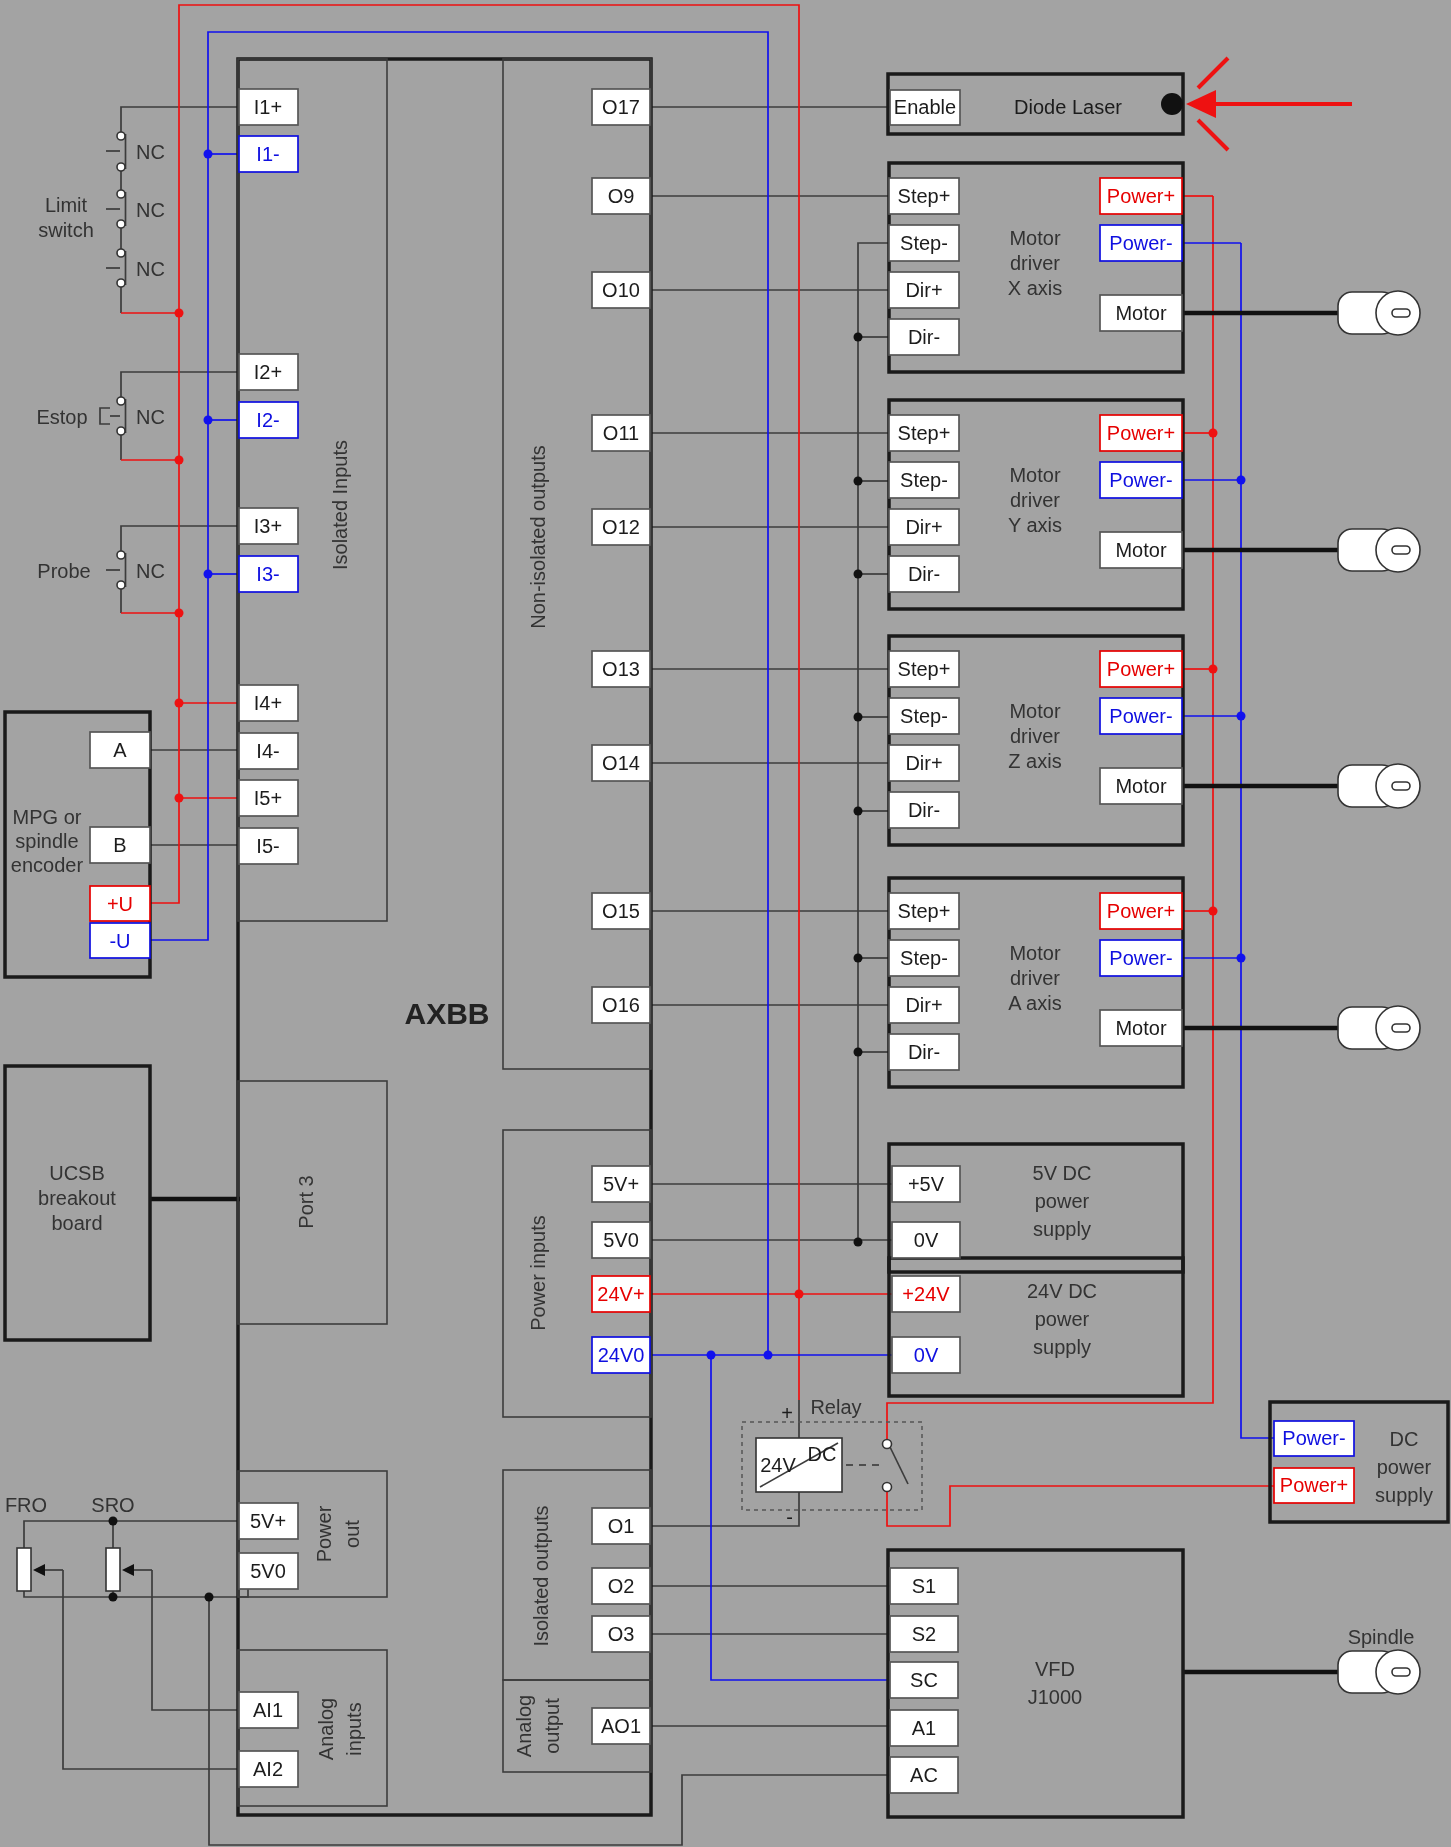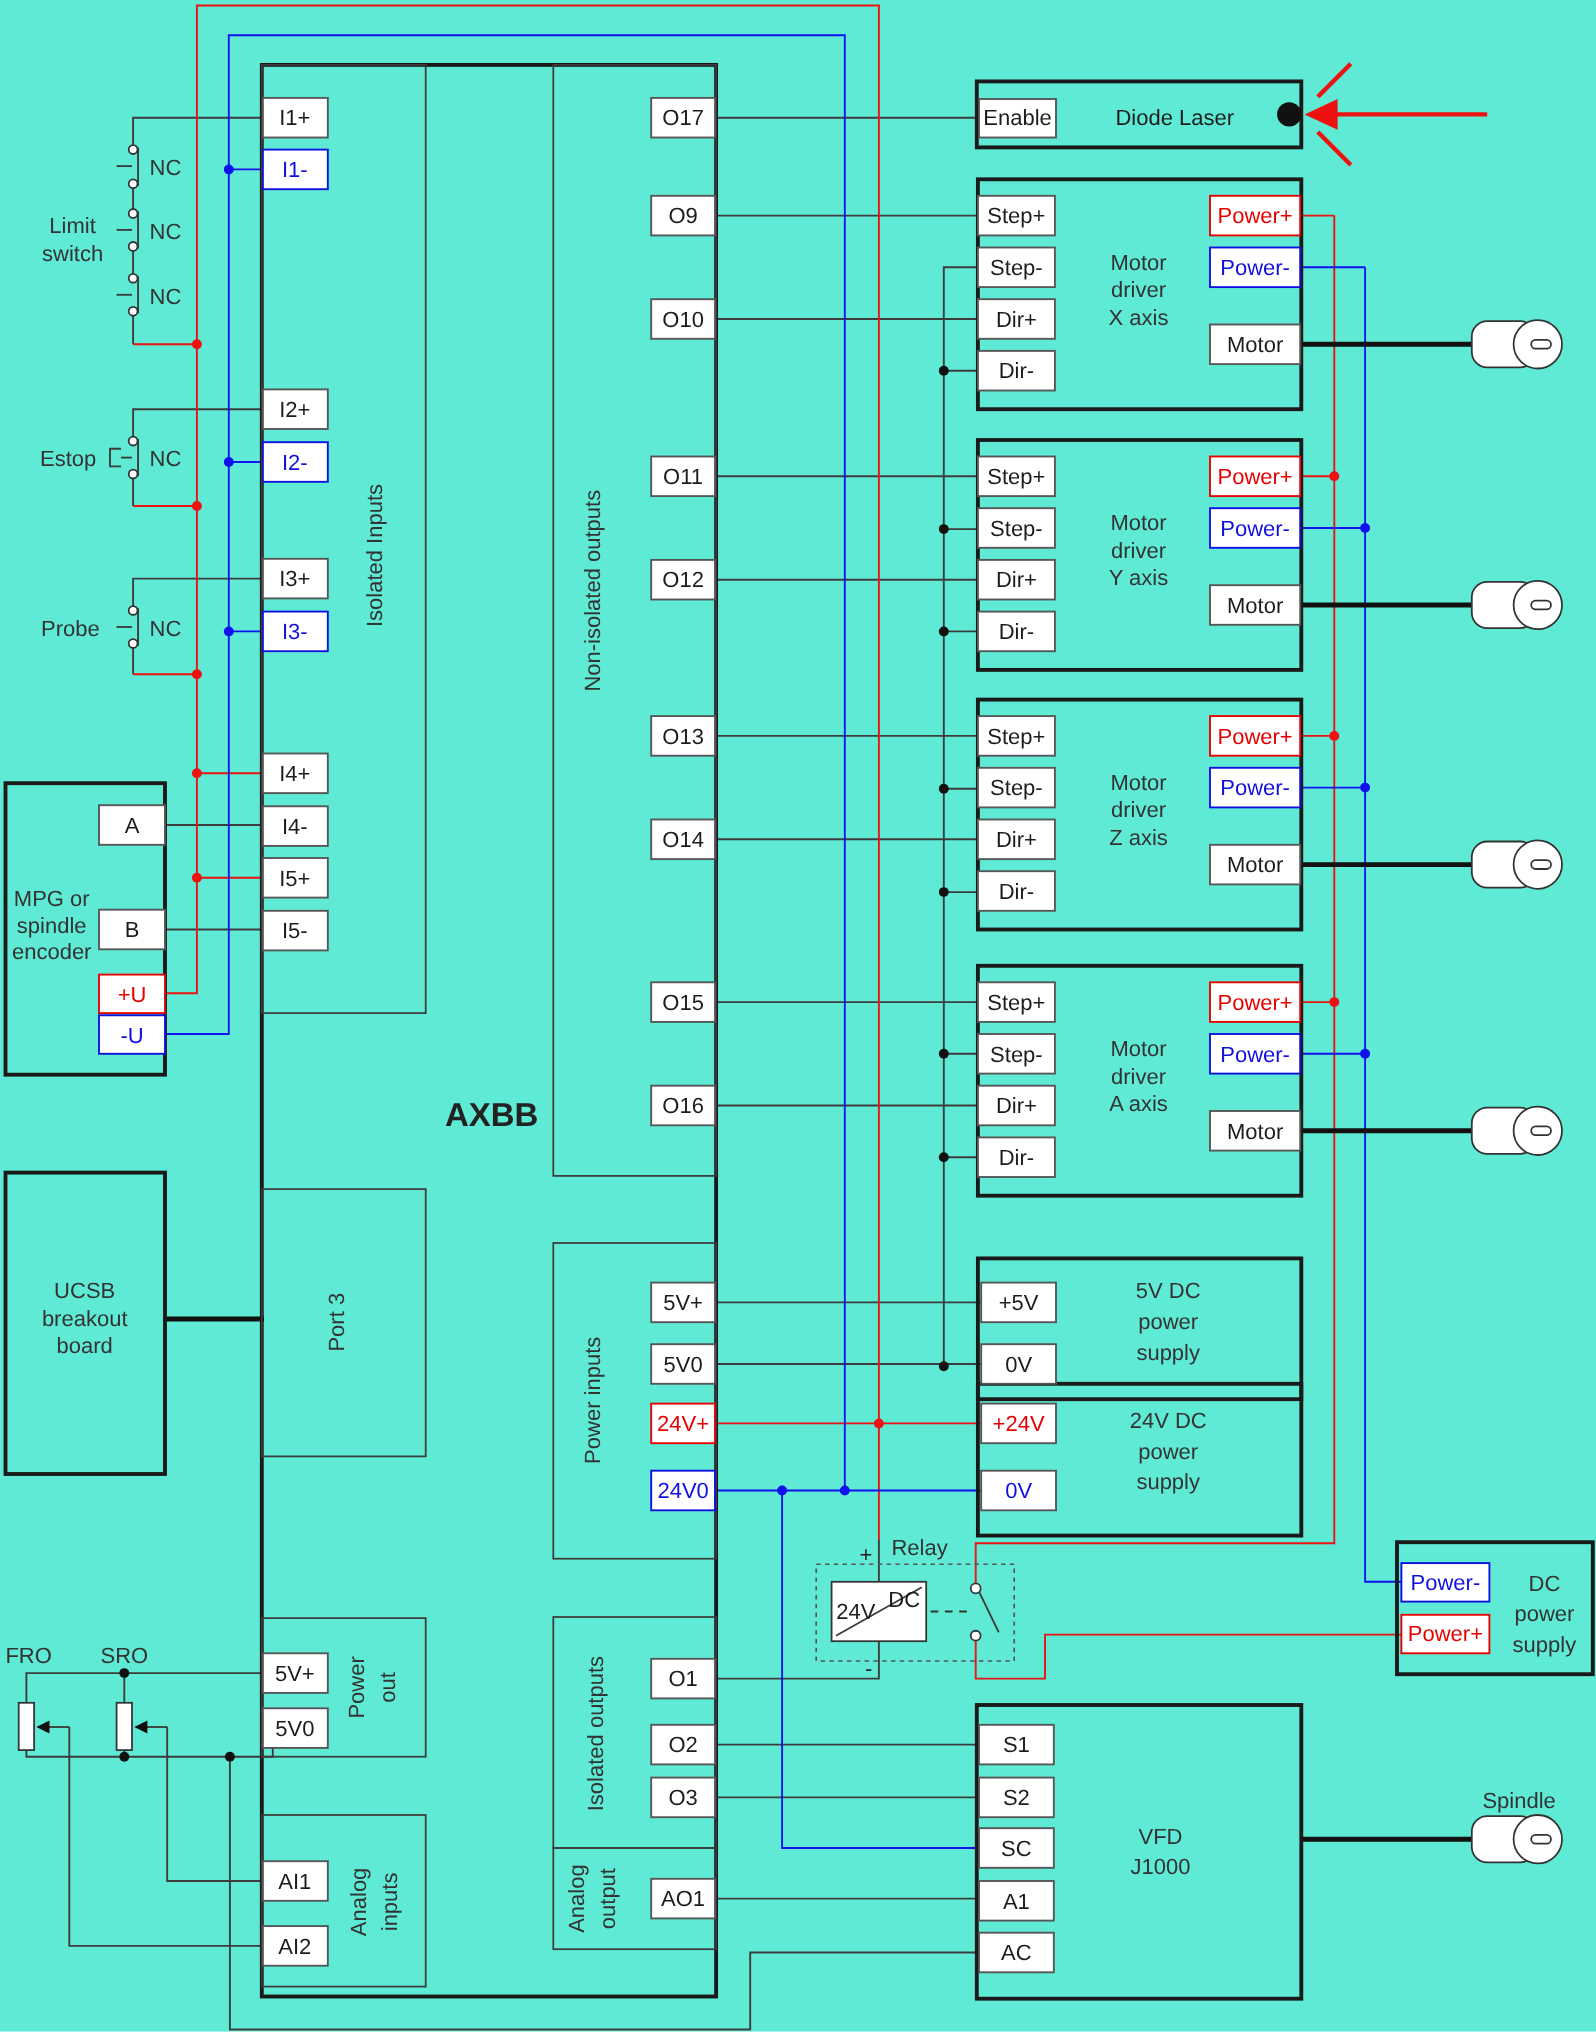--- a/index.html
+++ b/index.html
@@ -1,16 +1,16 @@
 <!DOCTYPE html>
 <html><head>
 <meta charset="utf-8">
 <style>
   html,body{margin:0;padding:0;background:#fff;}
-  #canvas{position:relative;width:1451px;height:1847px;background:#5eead4;
+  #canvas{position:relative;width:1451px;height:1847px;background:#a3a3a3;
           font-family:"Liberation Sans",sans-serif;}
   svg{position:absolute;left:0;top:0;}
   svg text{font-family:"Liberation Sans",sans-serif;fill:#1c1c1c;font-size:20px;}
   .dev{fill:none;stroke:#1a1a1a;stroke-width:3.5px;}
   .sec{fill:none;stroke:#3c3c3c;stroke-width:1.6px;}
   .dash{fill:none;stroke:#555;stroke-width:1.5px;stroke-dasharray:4 4;}
   .tg rect{fill:#fff;stroke:#565656;stroke-width:1.7px;}
   .tg text{fill:#1c1c1c;}
   .tr rect{fill:#fff;stroke:#e60000;stroke-width:1.7px;}
   .tr text{fill:#e60000;}

